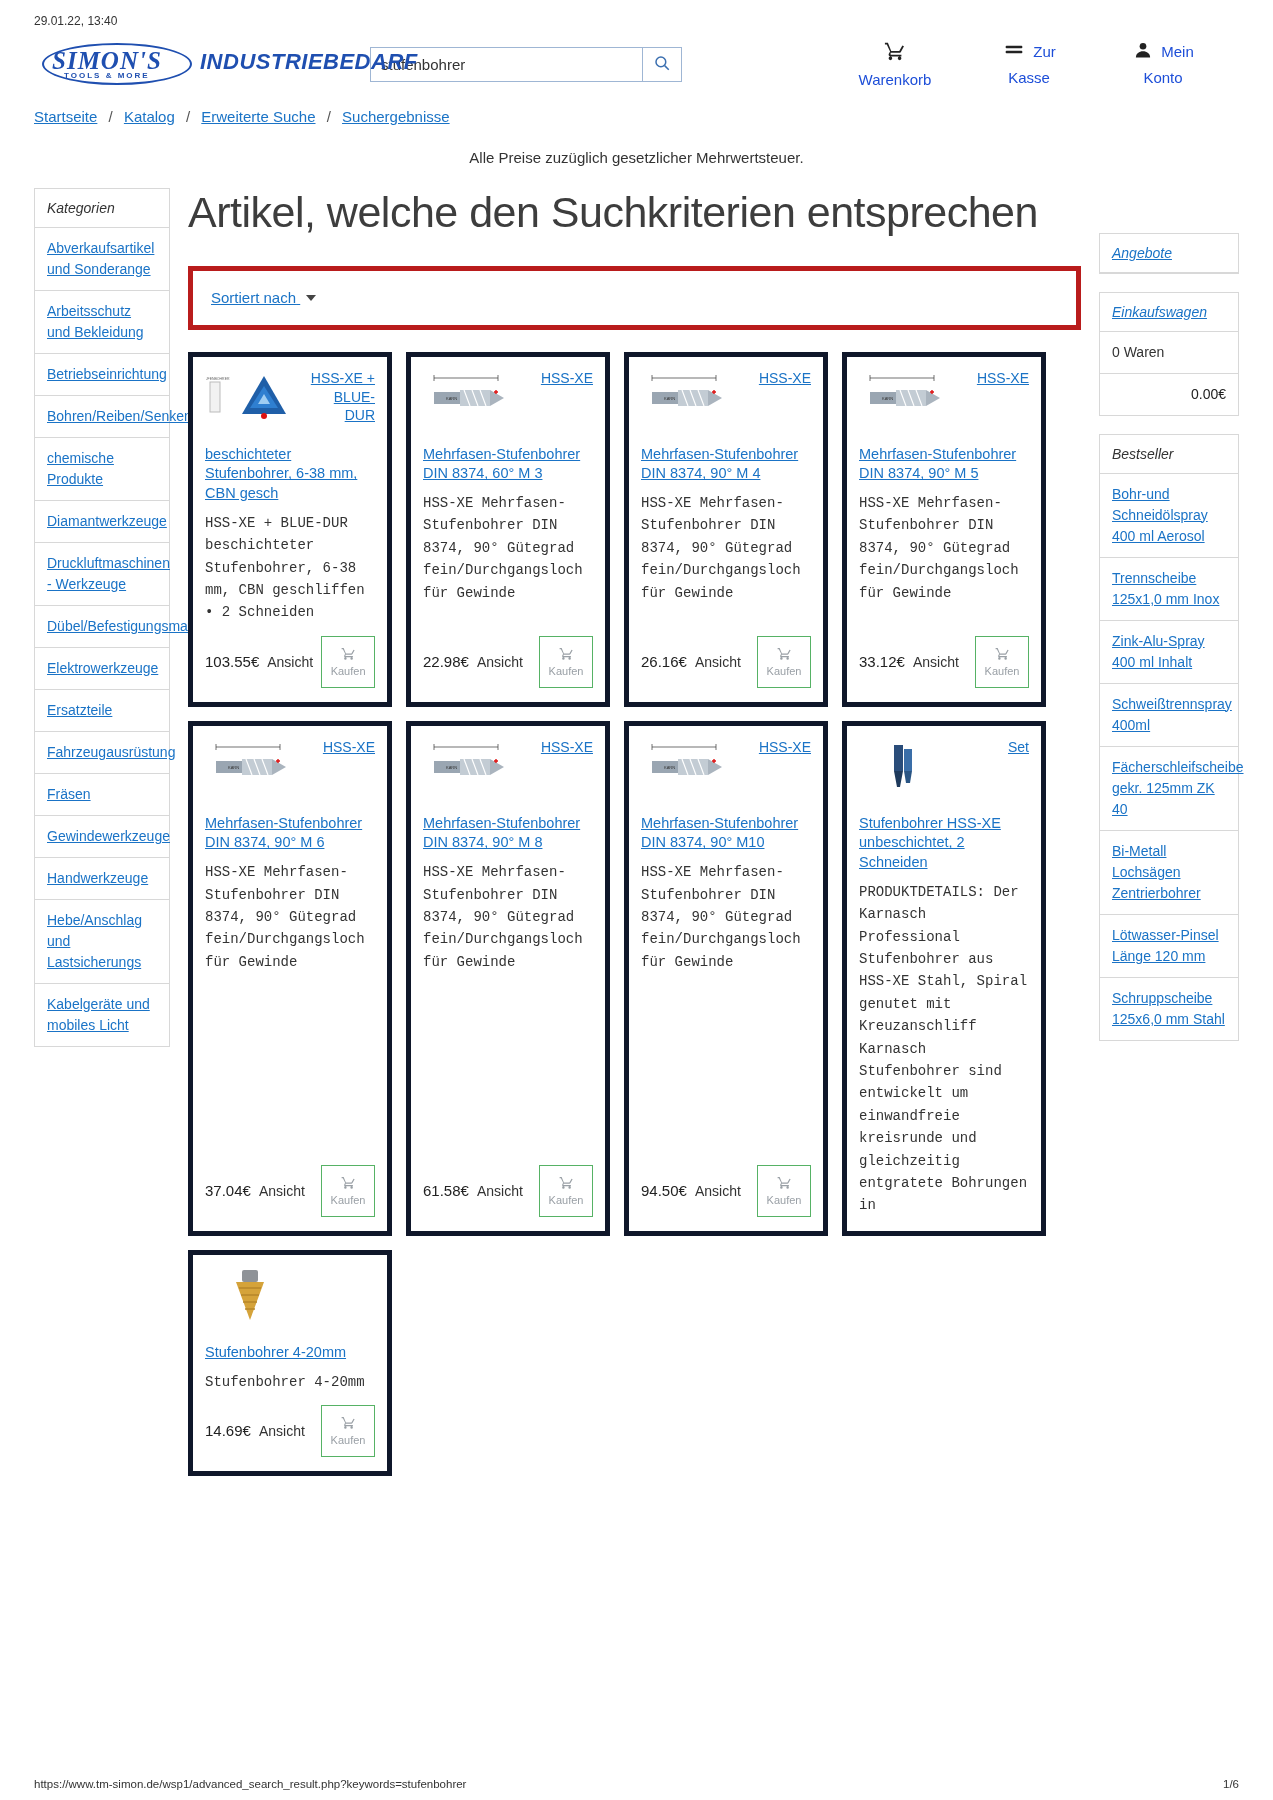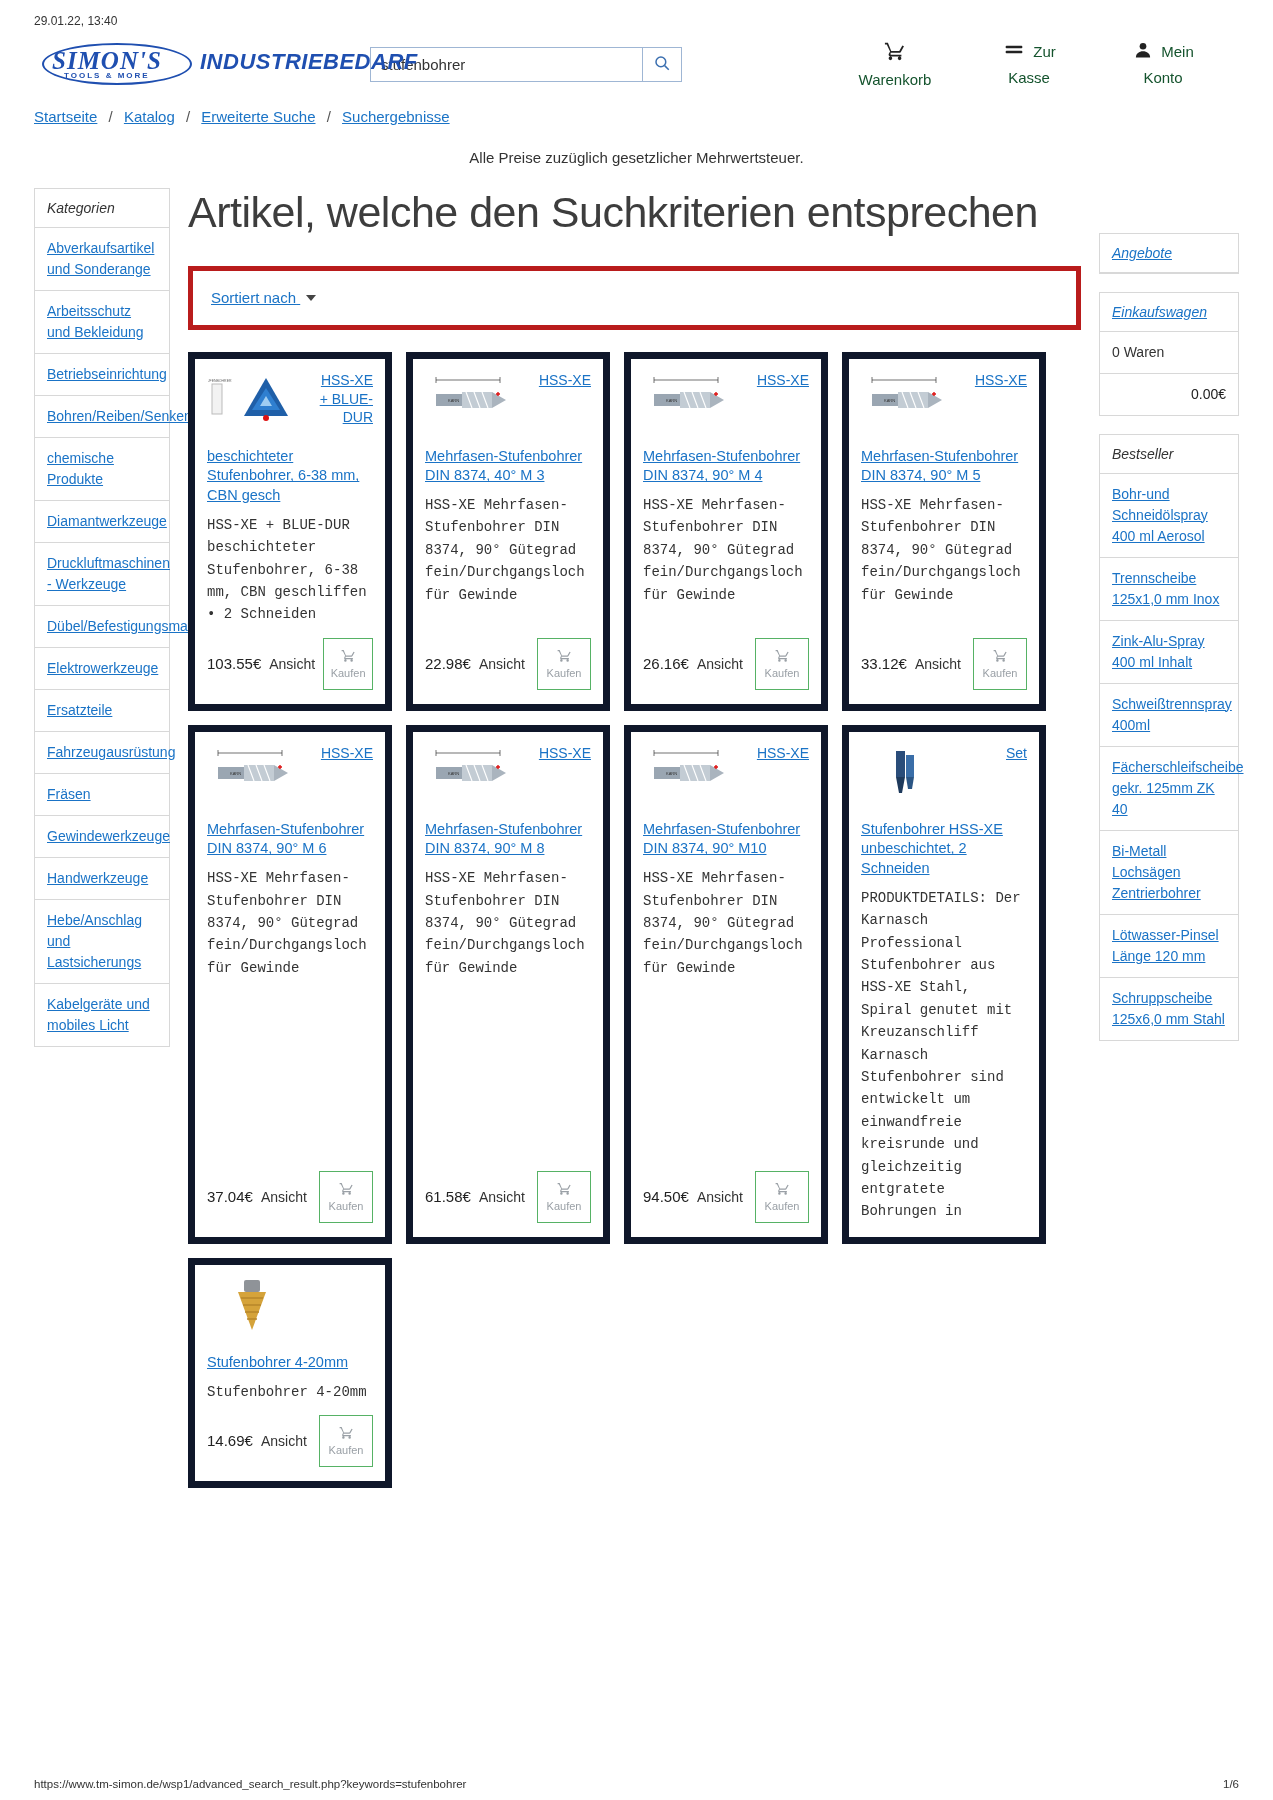--- a/index.html
+++ b/index.html
@@ -68,21 +68,21 @@
   .search-btn {
     width: 40px; height: 35px;
     border: 1px solid #9fb6d4; background: #fff;
     display: flex; align-items: center; justify-content: center;
     cursor: pointer;
   }
 
   .top-actions { display: flex; margin-left: auto; gap: 42px; padding-right: 30px; }
   .top-action {
     display: flex; flex-direction: column; align-items: center;
-    font-size: 15px; color: #14532d; width: 92px; line-height: 1.25; text-align: center;
+    font-size: 15px; color: #1d4ed8; width: 92px; line-height: 1.25; text-align: center;
   }
   .top-action .ta-label { margin-top: 4px; }
   .ta-inline { display: flex; align-items: center; gap: 7px; }
 
   
   .breadcrumb {
     padding: 4px 34px 10px 34px;
     font-size: 15px; color: #444;
   }
   .breadcrumb a {
@@ -131,21 +131,21 @@
   }
   .caret {
     display: inline-block; margin-left: 6px;
     border-left: 5px solid transparent; border-right: 5px solid transparent;
     border-top: 6px solid #444; vertical-align: middle;
   }
 
   
   .grid { display: flex; flex-wrap: wrap; gap: 14px; }
   .card {
-    width: 204px; border: 7px solid #0f172a; background: #fff;
+    width: 204px; border: 5px solid #0f172a; background: #fff;
     padding: 12px 12px 14px 12px;
     display: flex; flex-direction: column;
   }
   .card-top { display: flex; align-items: flex-start; gap: 6px; min-height: 66px; }
   .card-img {
     width: 96px; height: 58px;
     display: flex; align-items: center; justify-content: center;
     overflow: hidden;
   }
   .card-brand {
@@ -353,21 +353,21 @@
                 <line x1="40" y1="20" x2="46" y2="36"></line>
                   <line x1="48" y1="20" x2="54" y2="36"></line>
                 <line x1="56" y1="20" x2="62" y2="36"></line>
               </g>
               <text x="22" y="30" font-size="4" fill="#333">KARN</text>
               <path d="M70 22 l4 0 M72 20 l0 4" stroke="#d11" stroke-width="1.4"></path>
             </svg>
           </div>
           <div class="card-brand">HSS-XE</div>
         </div>
-        <div class="card-title">Mehrfasen-Stufenbohrer DIN 8374, 40° M 3</div>
+        <div class="card-title">Mehrfasen-Stufenbohrer DIN 8374, 60° M 3</div>
         <div class="card-desc">HSS-XE Mehrfasen-Stufenbohrer DIN 8374, 90° Gütegrad fein/Durchgangsloch für Gewinde</div>
         <div class="card-foot">
           <span class="price">22.98€</span>
           <span class="view-link">Ansicht</span>
           <span class="buy-btn">
             <span class="ic">
               <svg width="17" height="15" viewBox="0 0 24 24" fill="#9aa0a6">
                   <path d="M7 18a2 2 0 1 0 .001 4.001A2 2 0 0 0 7 18zm10 0a2 2 0 1 0 .001 4.001A2 2 0 0 0 17 18zM7.2 14h9.45c.75 0 1.41-.41 1.75-1.03l3.38-6.13L20.04 6l-3.38 6H7.87L4.27 3H1v2h2l3.6 7.59-1.35 2.44C4.52 16.37 5.48 18 7 18h12v-2H7.2z"></path>
                 </svg>
             </span>

